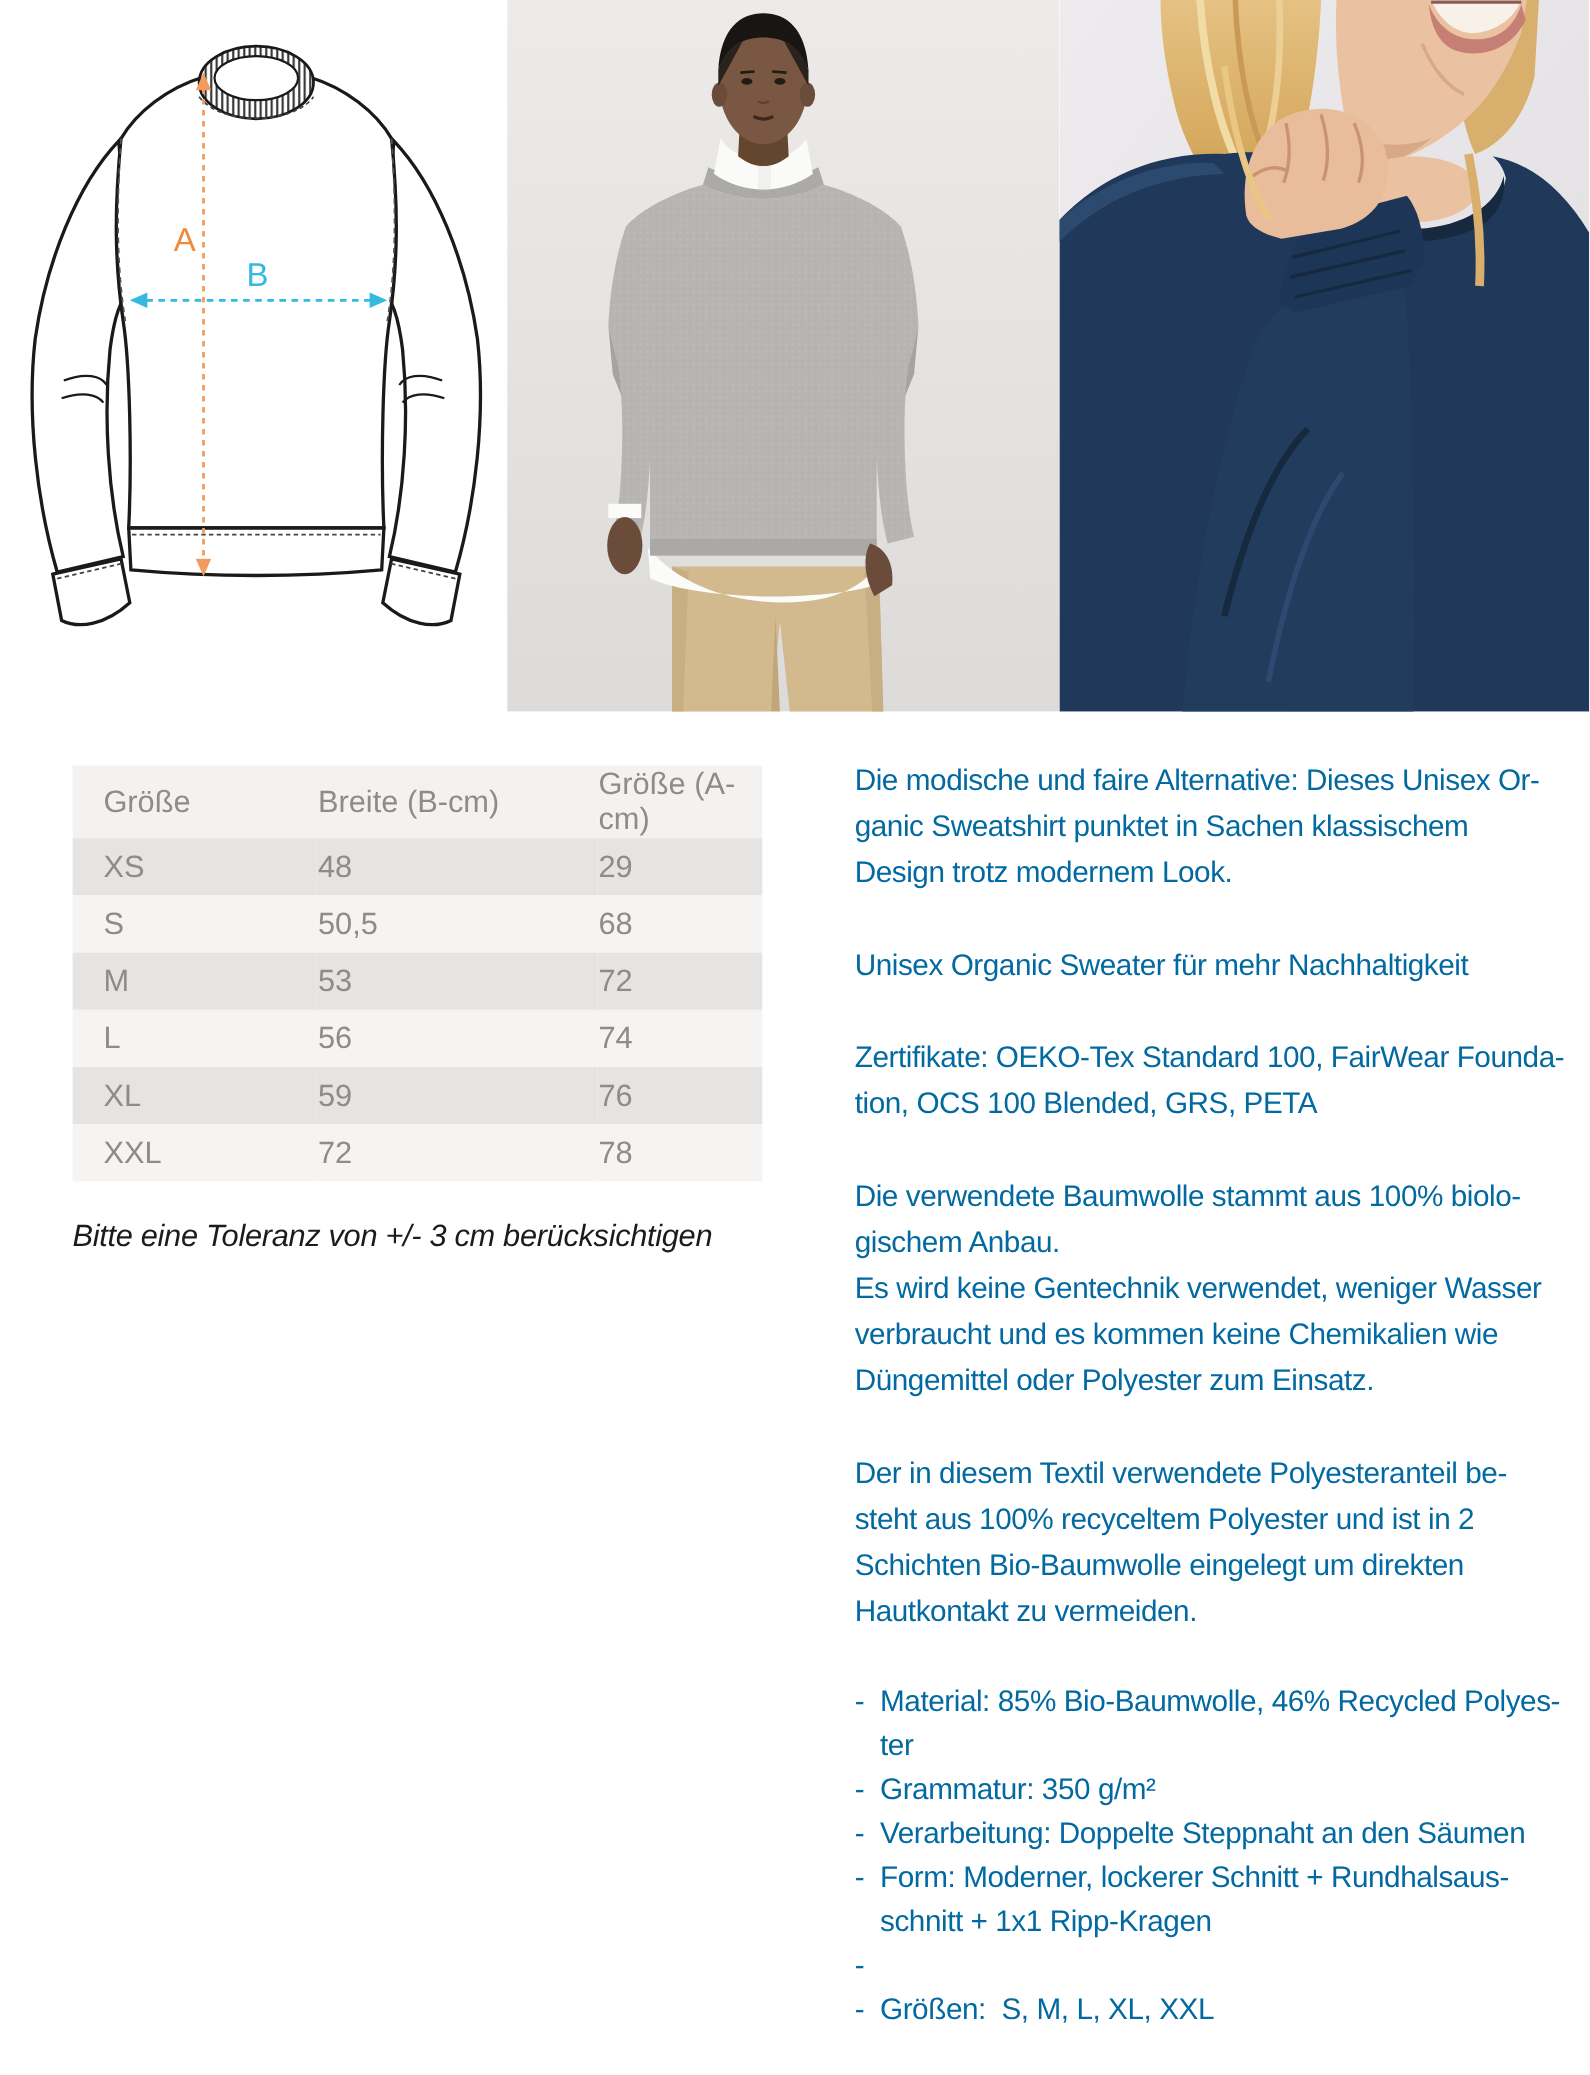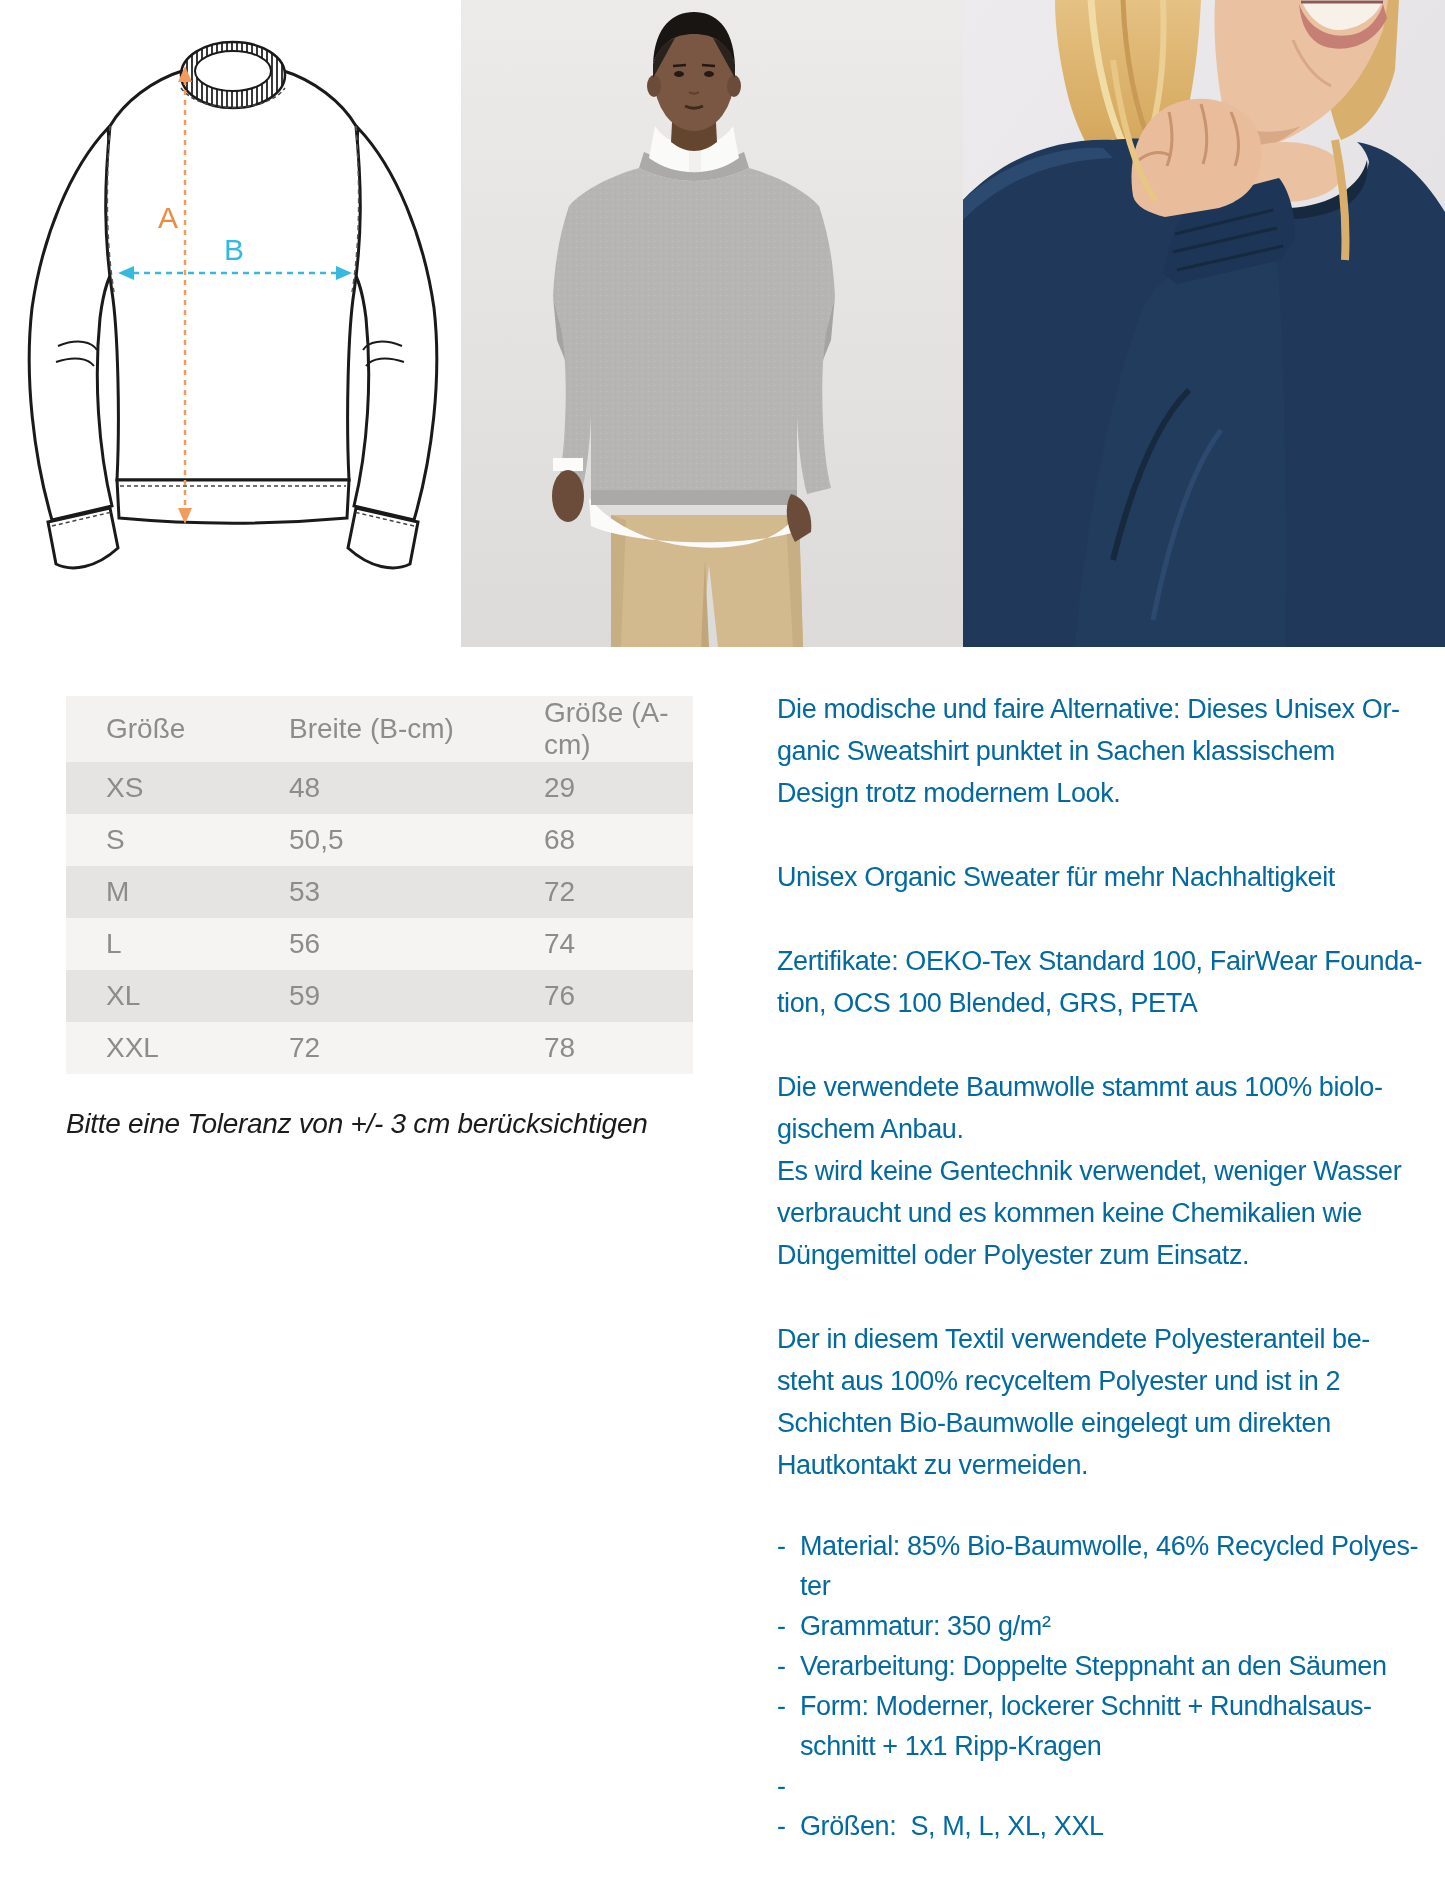--- a/index.html
+++ b/index.html
@@ -15,21 +15,21 @@
   
   #size-table{
     position:absolute;left:66px;top:696px;width:627px;
     border-collapse:collapse;table-layout:fixed;
     font-size:28px;color:#8d8c8a;
   }
   #size-table th{font-weight:normal;text-align:left;background:#f3f2f0;height:49px;}
   #size-table td{height:50px;}
   #size-table tbody tr:nth-child(odd){background:#e6e4e2;}
   #size-table tbody tr:nth-child(even){background:#f5f4f2;}
-  #size-table th:first-child,#size-table td:first-child{padding-left:40px;}
+  #size-table th:first-child,#size-table td:first-child{padding-left:28px;}
 
   #tolerance-note{
     position:absolute;left:66px;top:1108px;
     font-size:28px;color:#1b1b1b;white-space:pre;letter-spacing:-0.3px;font-style:italic;
   }
 
   
   #description{
     position:absolute;left:777px;top:688px;width:668px;
     font-size:27px;line-height:42px;color:#0369a1;letter-spacing:-0.4px;

